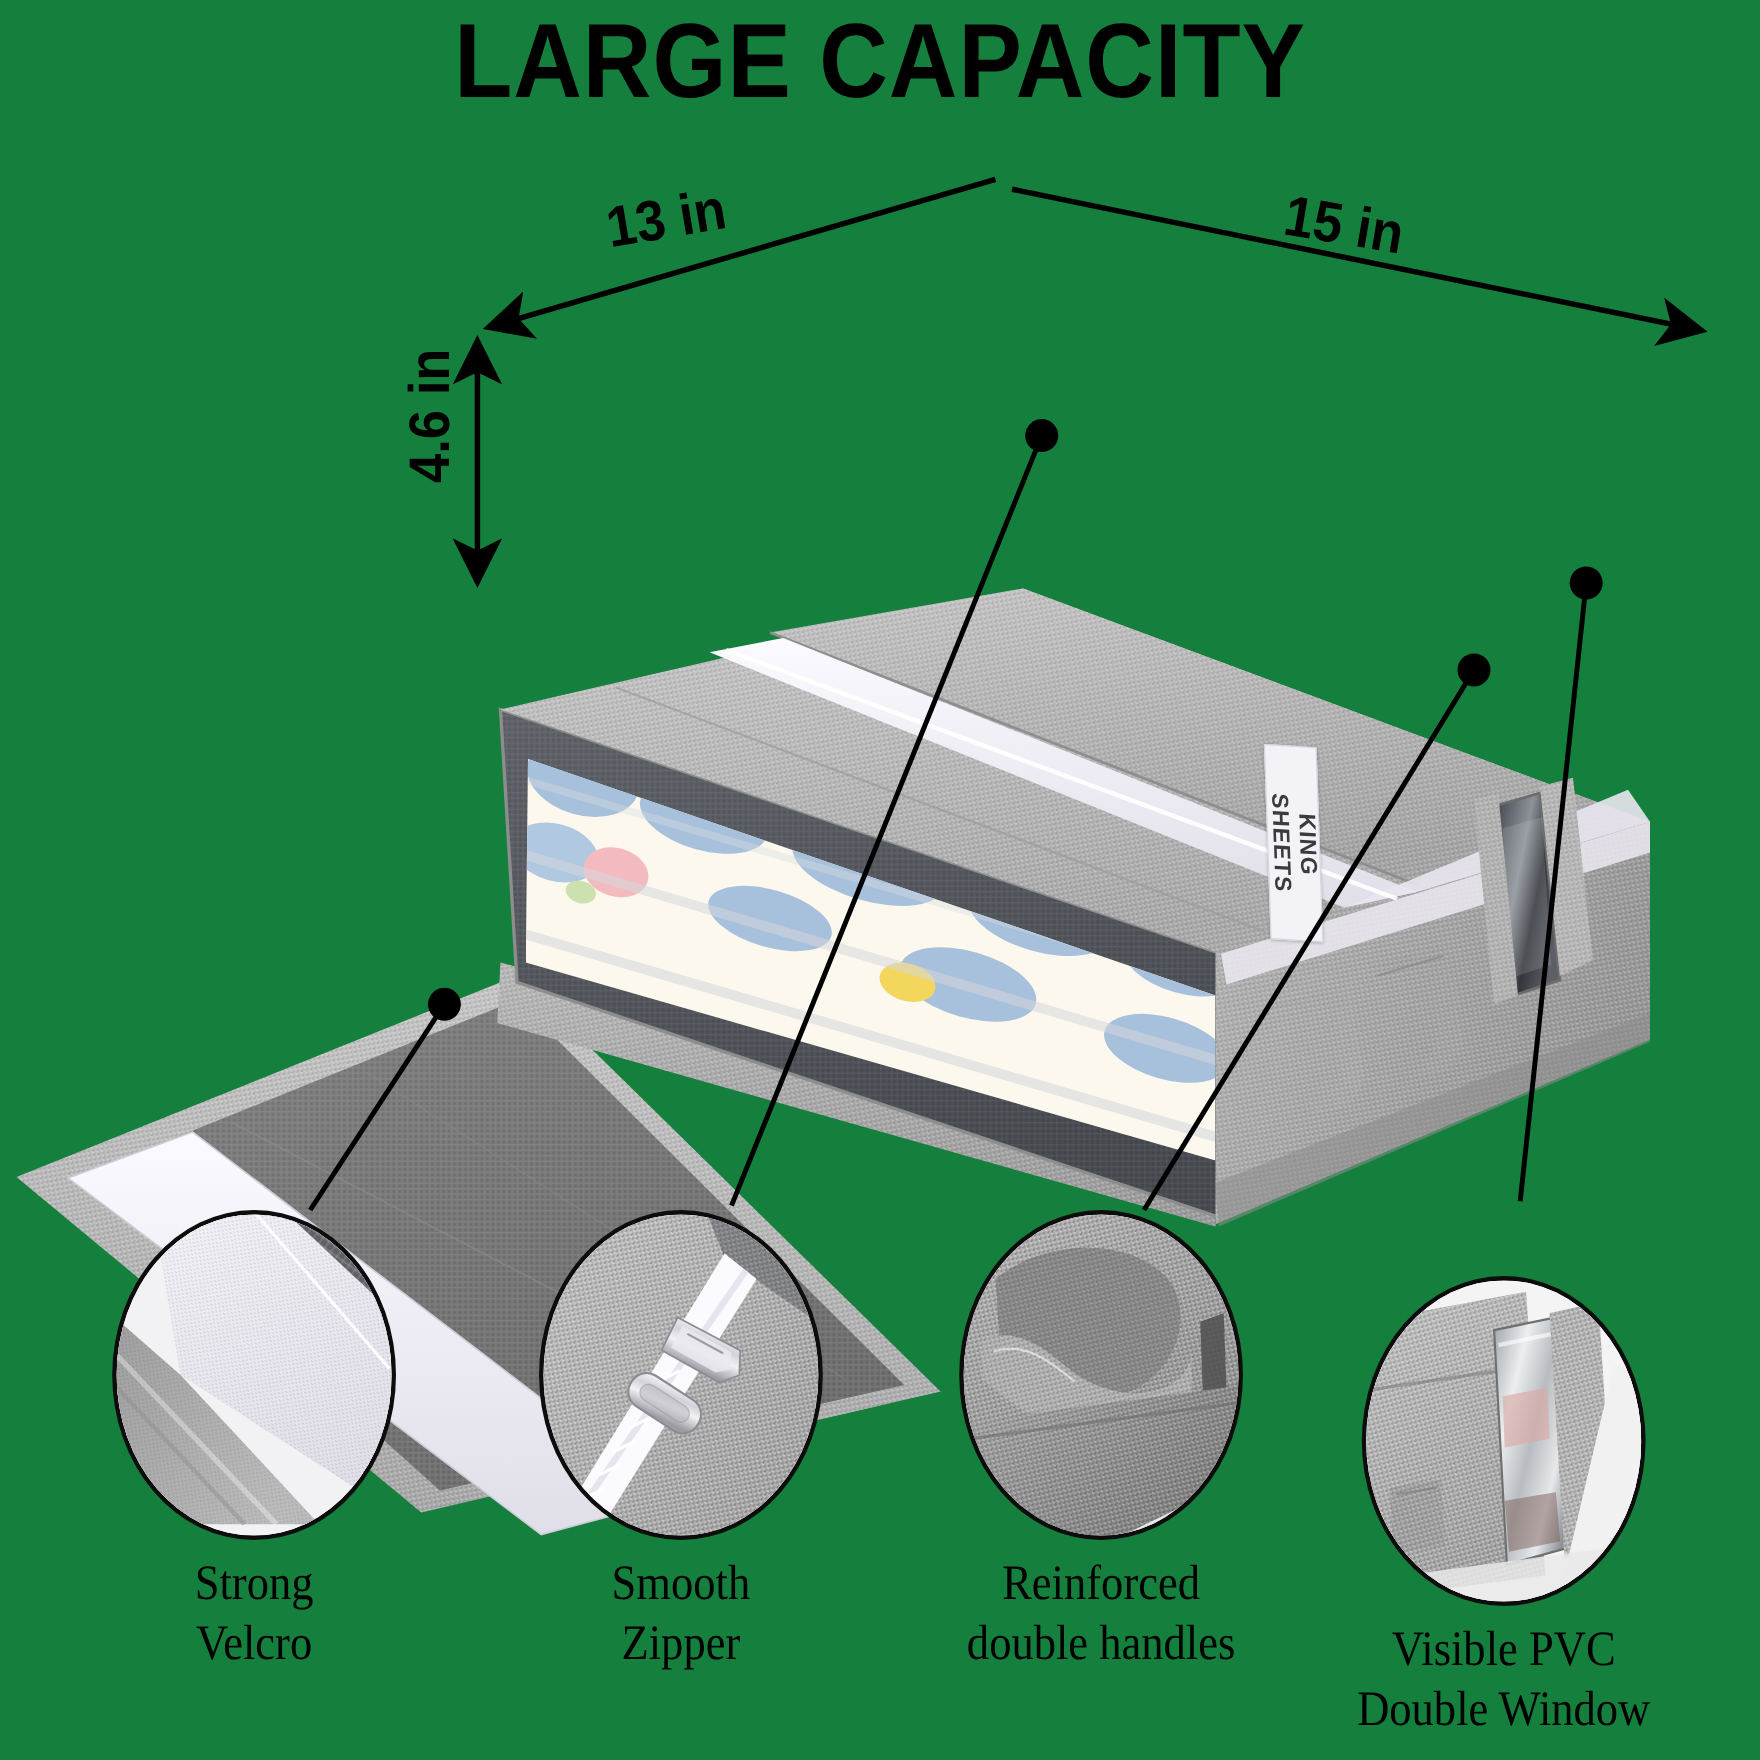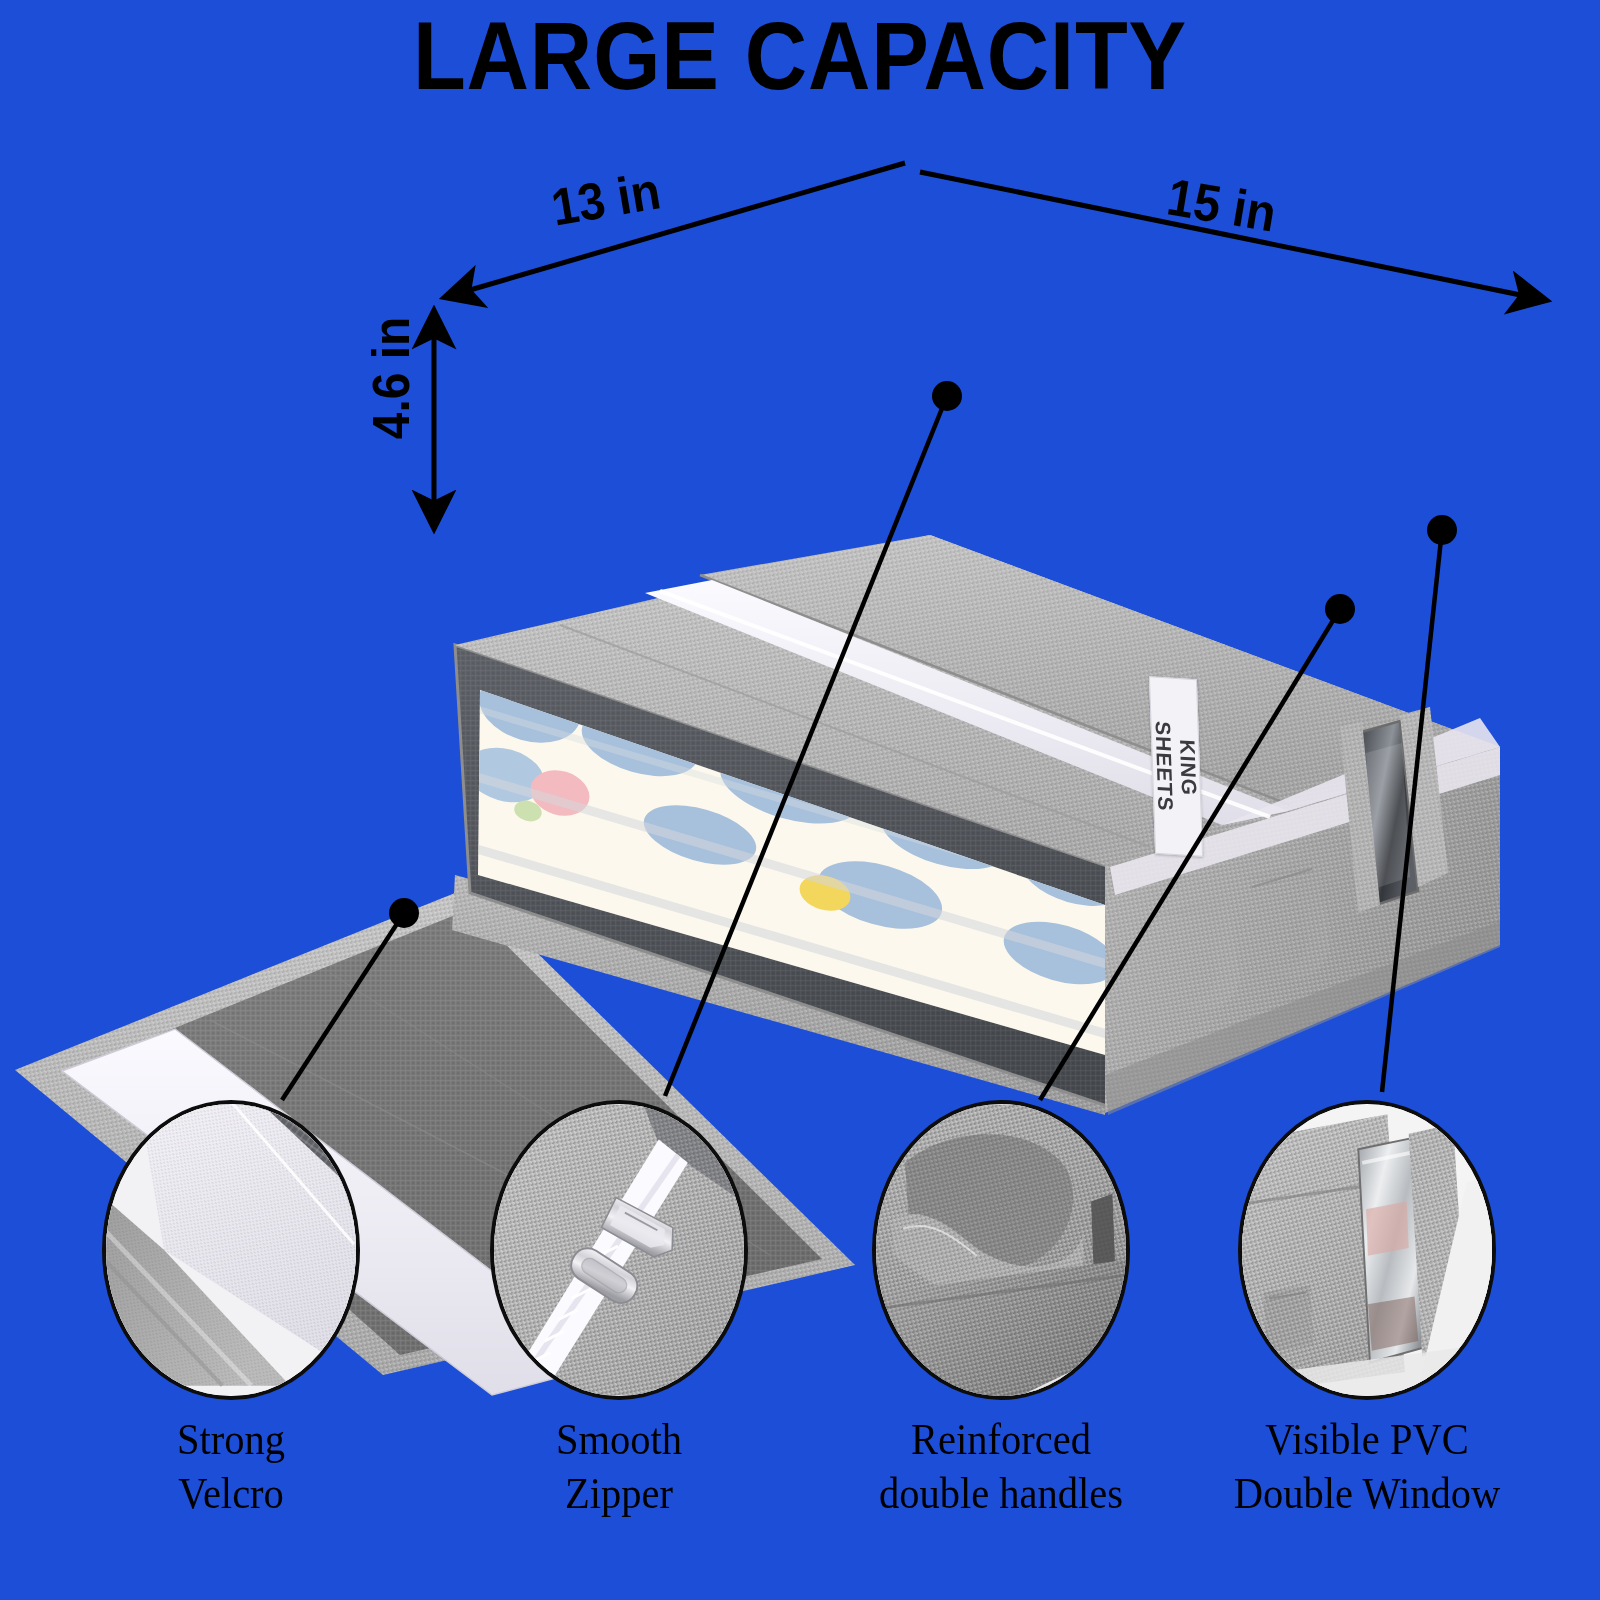--- a/index.html
+++ b/index.html
@@ -1,18 +1,18 @@
 <!DOCTYPE html>
 <html><head>
 <meta charset="utf-8">
 <style>
   html,body{margin:0;padding:0;background:#ffffff;}
   body{width:1600px;height:1600px;overflow:hidden;
        font-family:"Liberation Sans","DejaVu Sans",sans-serif;color:#000;}
-  #stage{position:relative;width:1600px;height:1600px;background:#1d4ed8;}
+  #stage{position:relative;width:1600px;height:1600px;background:#15803d;}
 
   
   #headline{
     position:absolute;left:0;top:4px;width:1600px;
     text-align:center;font-size:96px;line-height:104px;
     font-weight:700;letter-spacing:1px;
     transform:scaleX(.90);transform-origin:50% 50%;
     white-space:nowrap;
   }
 
@@ -404,21 +404,21 @@
           <rect x="11" y="9" width="52" height="16" rx="8" fill="#b9b9c0" opacity="0.6" stroke="#9a9aa1" stroke-width="1.4"></rect>
         </g>
       </svg>
     </div>
     <div class="cap">
       <span>Smooth</span><br>
       <span>Zipper</span>
     </div>
   </div>
 
-  <div class="detail" style="left:1238px;top:1100px;">
+  <div class="detail" style="left:1238px;top:1160px;">
     <div class="circ">
       <svg viewBox="0 0 258 300" style="width:100%;height:100%;display:block">
         <defs>
           <linearGradient id="w1" x1="0" y1="0" x2="0.4" y2="1">
             <stop offset="0" stop-color="#c2c2c2"></stop>
               <stop offset="1" stop-color="#a2a2a2"></stop>
           </linearGradient>
           <linearGradient id="wpvc" x1="0" y1="0" x2="1" y2="0.8">
             <stop offset="0" stop-color="#9fa3a8"></stop>
               <stop offset="0.3" stop-color="#eceef0"></stop>

